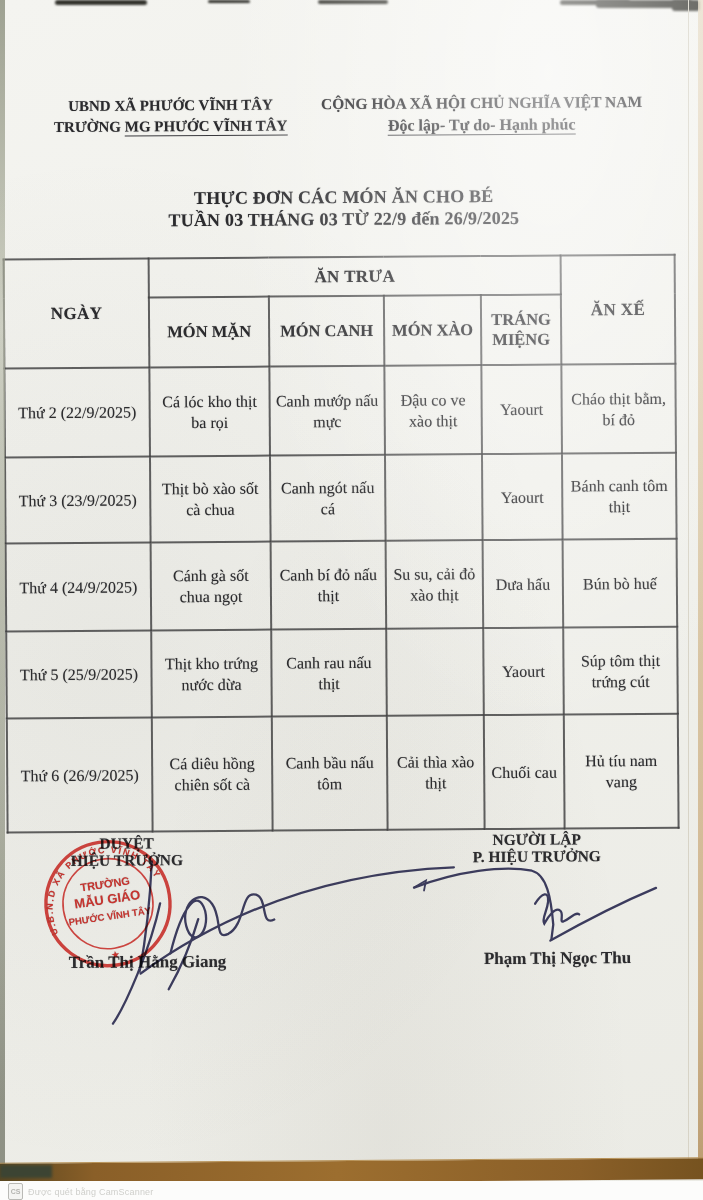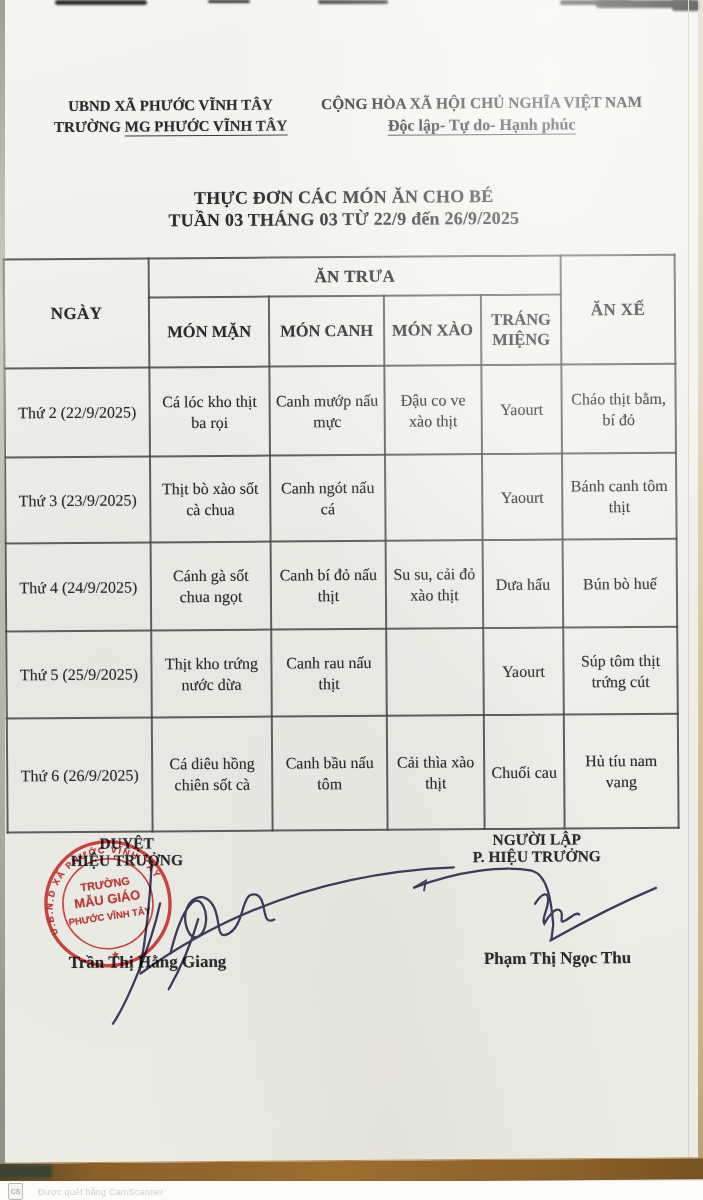--- a/index.html
+++ b/index.html
@@ -62,21 +62,21 @@
      background:linear-gradient(180deg,#70755f,#bcbfae 28%,#989c88 62%,#5c6050 95%);}
   .right-edge{position:absolute;right:0;top:0;width:5px;height:1164px;opacity:.8;
      background:linear-gradient(180deg,#e3d6bd,#d9c5a0 40%,#c9a87a 85%,#b08a55);}
   .crease{position:absolute;left:688px;top:0;width:1px;height:1160px;background:#d7d3c6;}
   .table-edge{position:absolute;left:-6px;top:1160px;width:715px;height:21px;
      transform:rotate(-0.45deg);border-top:1px solid #b79258;
      background:linear-gradient(90deg,#57451f,#8a5f28 14%,#9c6e2f 48%,#8a5f28 82%,#75521f);}
   .blob-green{position:absolute;left:0;top:1165px;width:52px;height:13px;background:#3c4433;
      filter:blur(1.5px);}
   .bottom-white{position:absolute;left:0;top:1181px;width:703px;height:19px;background:#fcfcfb;}
-  .wm{position:absolute;left:8px;top:1183px;display:flex;align-items:center;gap:15px;}
+  .wm{position:absolute;left:8px;top:1183px;display:flex;align-items:center;gap:5px;}
   .wm .cs{width:13px;height:15px;border:1px solid #b9b9b5;border-radius:2px;color:#b4b4b0;
      font-family:"Liberation Sans",sans-serif;font-size:7px;font-weight:bold;
      display:flex;align-items:center;justify-content:center;background:#f4f4f2;}
   .wm .t{font-family:"Liberation Sans",sans-serif;font-size:9px;color:#cfcfcb;letter-spacing:.2px;}
 </style>
 </head>
 <body>
 
 <div class="photo">
 

